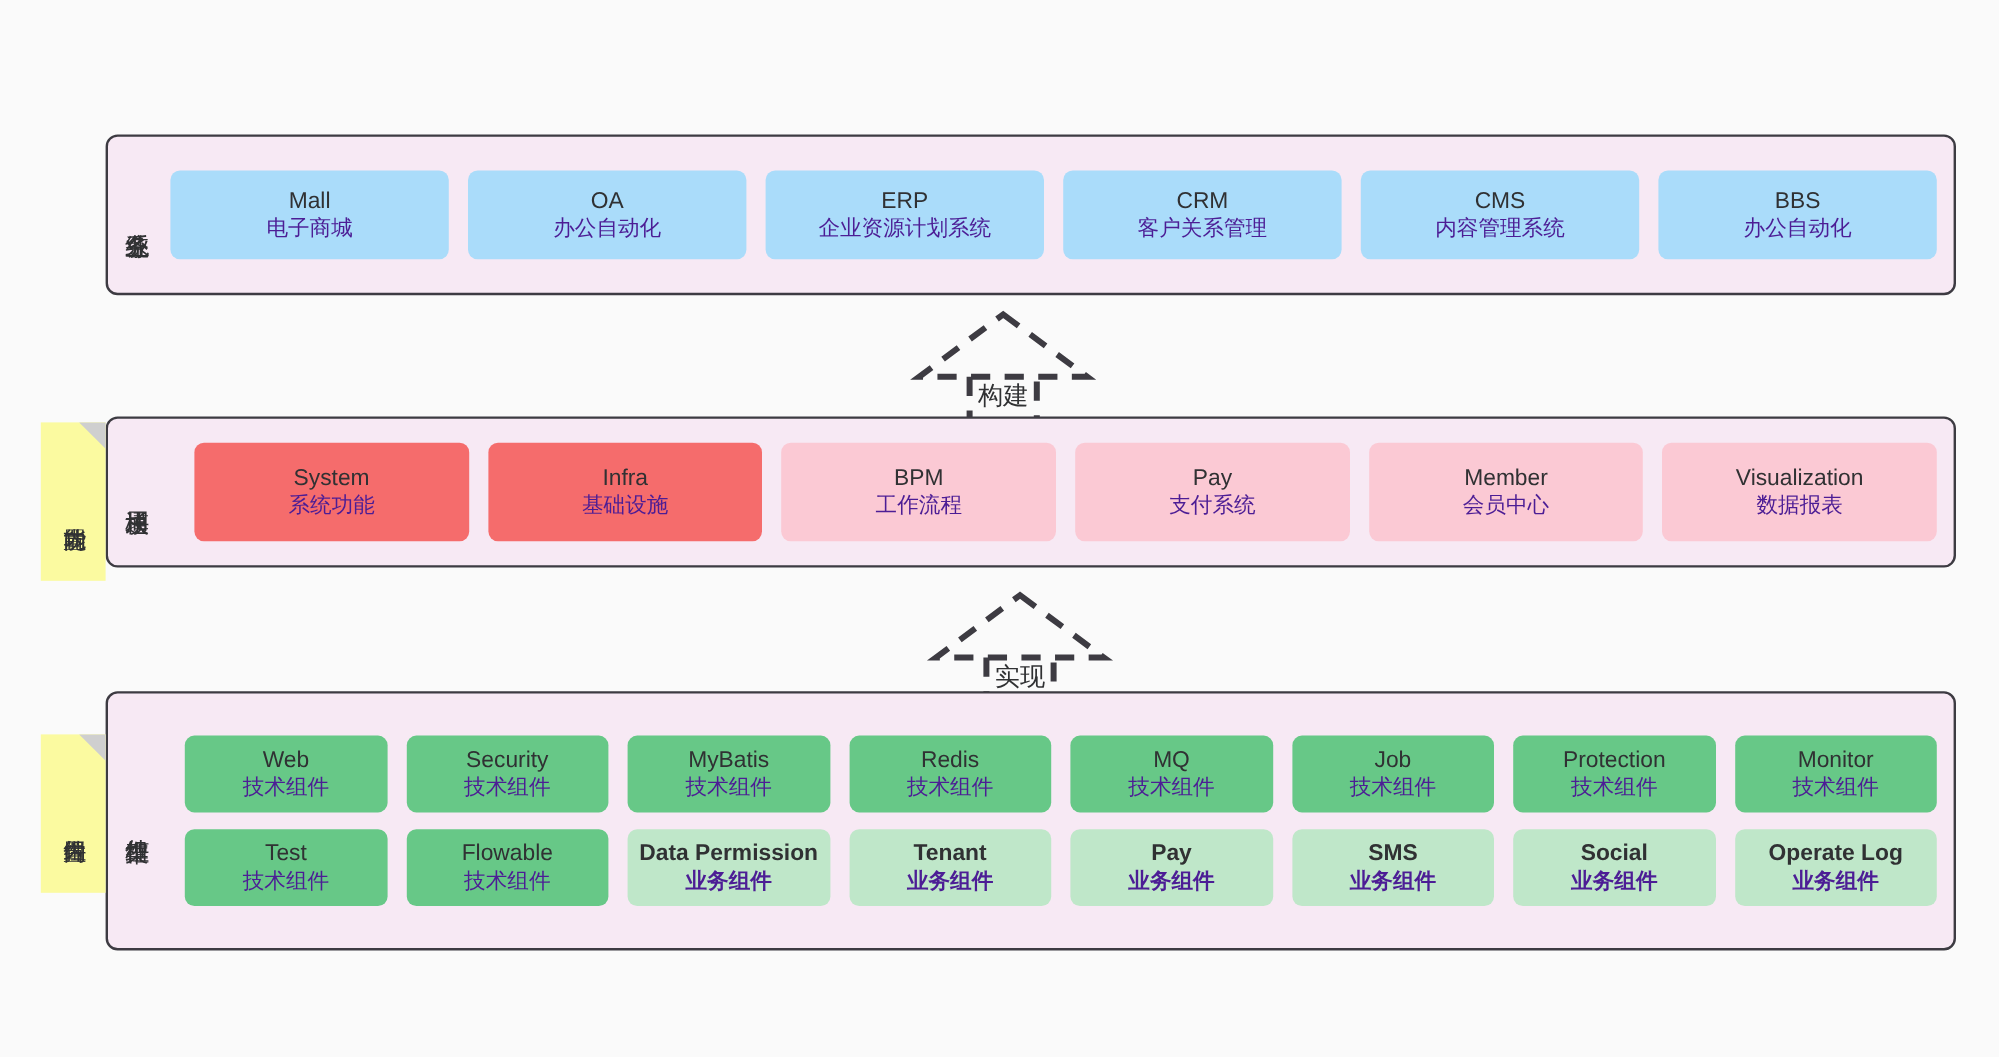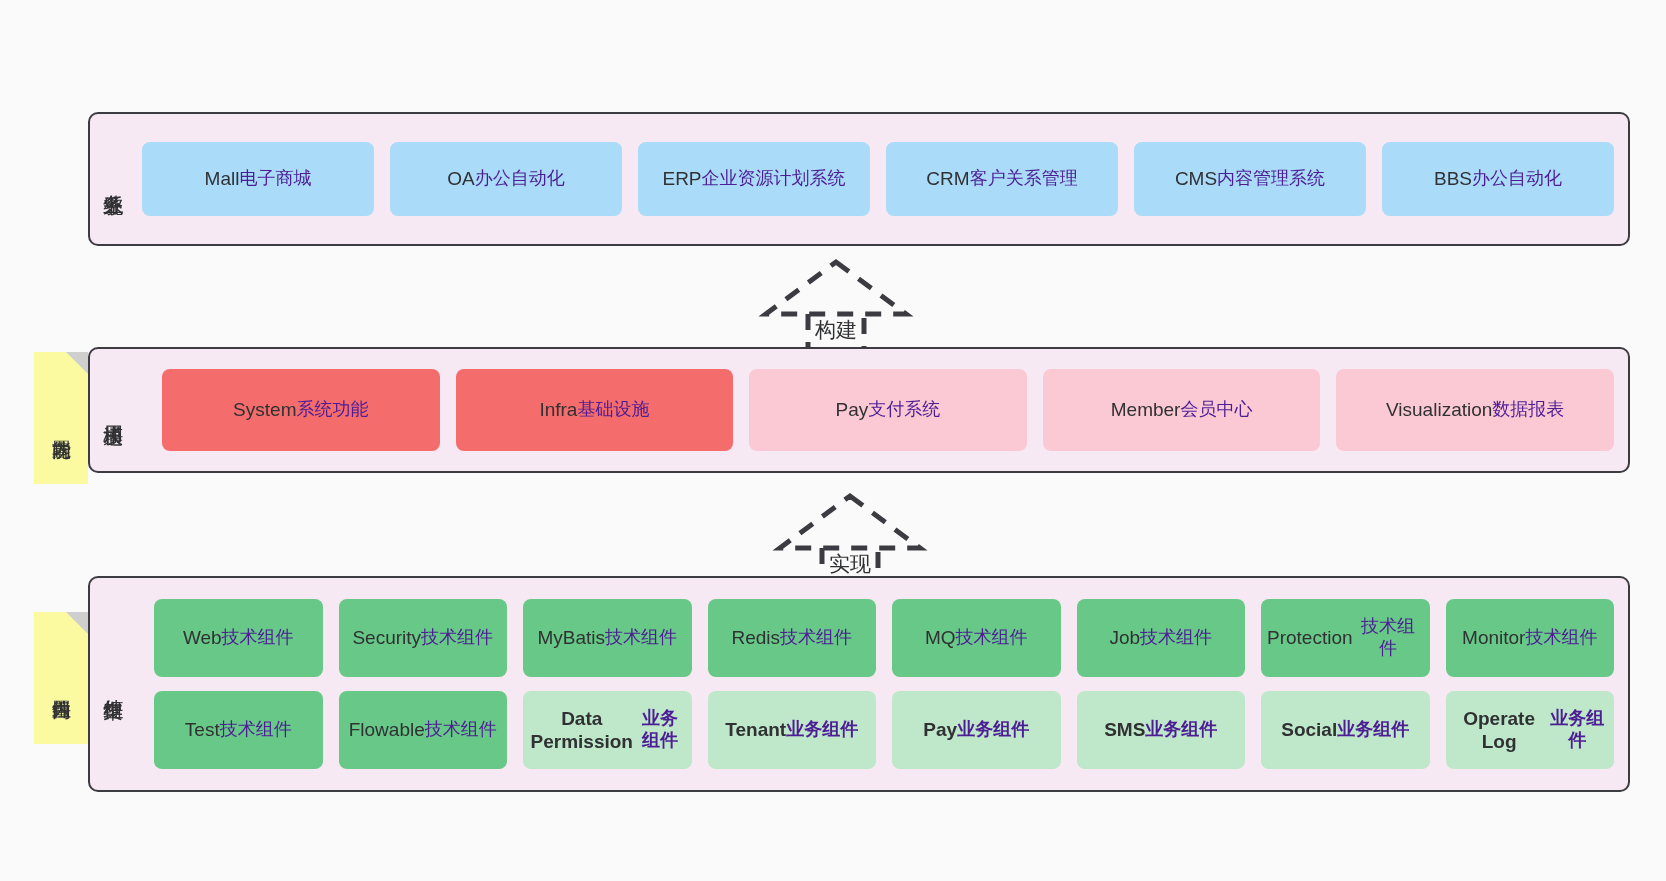--- a/index.html
+++ b/index.html
@@ -62,21 +62,21 @@
     display: flex;
     gap: 16px;
     align-items: stretch;
   }
 
   
   .card {
     flex: 1 1 0;
     border-radius: 8px;
     display: flex;
-    flex-direction: row;
+    flex-direction: column;
     align-items: center;
     justify-content: center;
     text-align: center;
     line-height: 1.22;
     box-sizing: border-box;
     padding: 4px 6px;
   }
   .card .t-en {
     font-size: 19px;
     color: #303133;
@@ -93,21 +93,21 @@
   .c-lightgreen { background: #bfe7c9; font-weight: bold; }
 
   
   #layer-business  { left: 88px;  top: 112px; width: 1542px; height: 134px; }
   #layer-business  .row  { height: 74px; }
 
   #layer-common    { left: 88px;  top: 347px; width: 1542px; height: 126px; }
   #layer-common    .row  { height: 82px; padding-left: 20px; }
 
   #layer-framework { left: 88px;  top: 576px; width: 1542px; height: 216px; }
-  #layer-framework .row  { height: 78px; margin-left: 12px; }
+  #layer-framework .row  { height: 64px; margin-left: 12px; }
 
   
   .note {
     position: absolute;
     width: 54px;
     background: #fbfaa0;
     color: #303133;
     font-size: 19px;
     line-height: 1.1;
     display: flex;
@@ -204,20 +204,24 @@
       <div class="row">
         <div class="card c-red">
           <div class="t-en">System</div>
           <div class="t-cn">系统功能</div>
         </div>
         <div class="card c-red">
           <div class="t-en">Infra</div>
           <div class="t-cn">基础设施</div>
         </div>
         <div class="card c-pink">
+          <div class="t-en">BPM</div>
+          <div class="t-cn">工作流程</div>
+        </div>
+        <div class="card c-pink">
           <div class="t-en">Pay</div>
           <div class="t-cn">支付系统</div>
         </div>
         <div class="card c-pink">
           <div class="t-en">Member</div>
           <div class="t-cn">会员中心</div>
         </div>
         <div class="card c-pink">
           <div class="t-en">Visualization</div>
           <div class="t-cn">数据报表</div>

